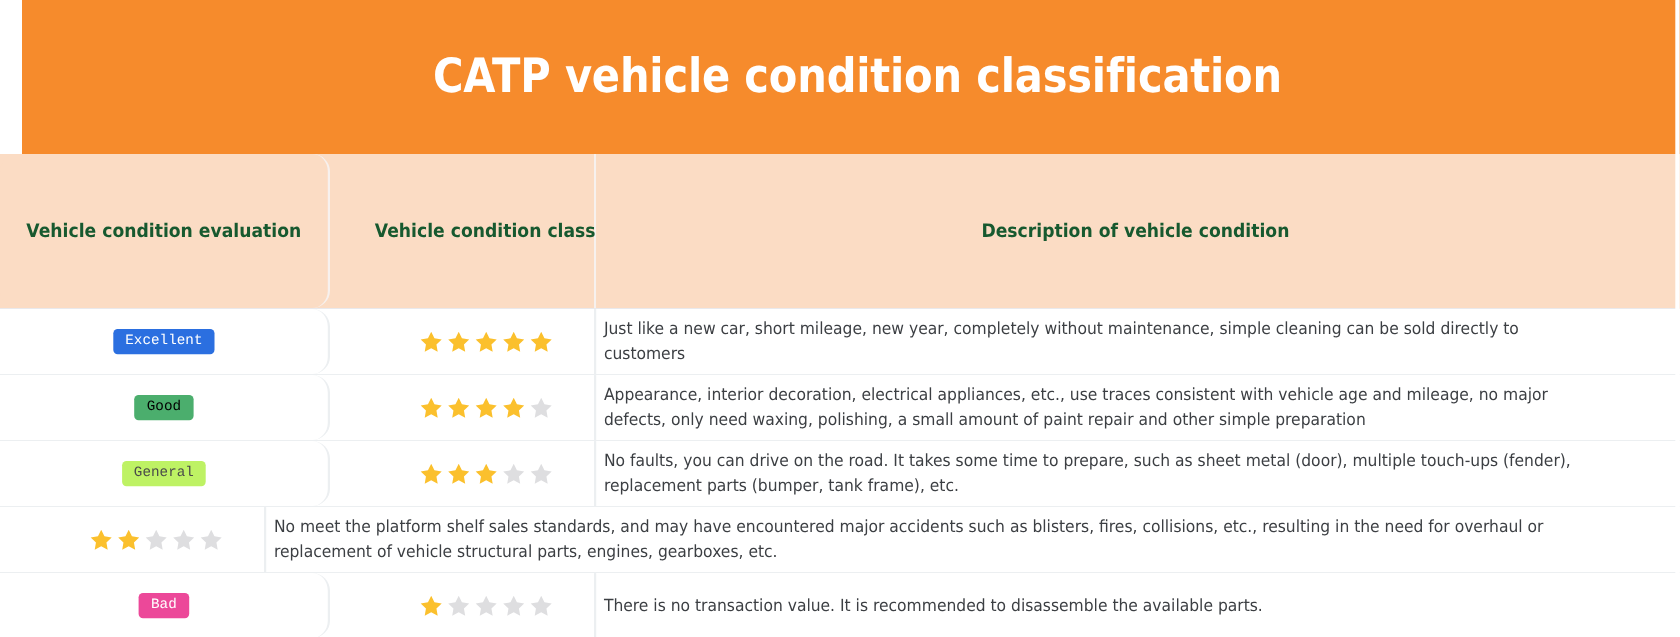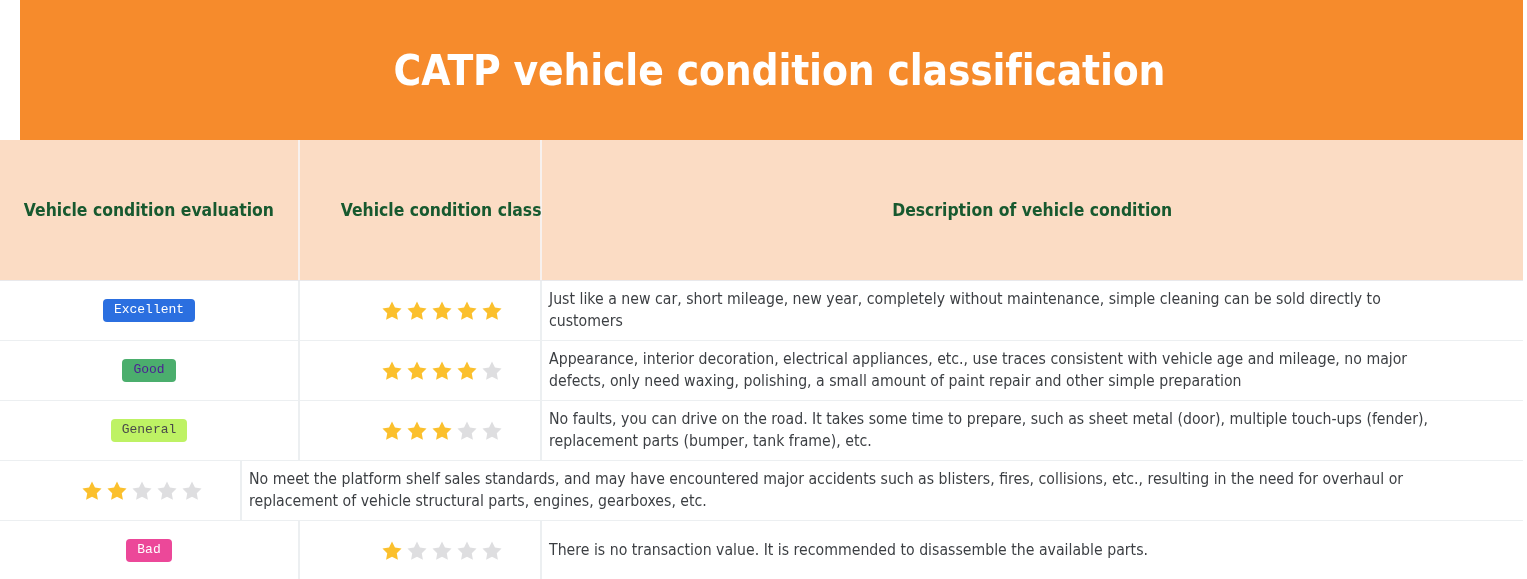--- a/index.html
+++ b/index.html
@@ -103,20 +103,21 @@
   .cell {
     box-sizing: border-box;
   }
   .cell-eval {
     width: 300px;
     flex: 0 0 300px;
     display: flex;
     align-items: center;
     justify-content: center;
     border-right: 2px solid #eceff1;
+    border-radius: 16px;
   }
   .cell-class {
     width: 242px;
     flex: 0 0 242px;
     display: flex;
     align-items: center;
     justify-content: center;
     border-right: 2px solid #eceff1;
     padding-left: 43px;
   }
@@ -131,21 +132,21 @@
   .badge {
     display: inline-block;
     padding: 3px 11px 4px 11px;
     border-radius: 4px;
     font-family: Liberation Mono, monospace;
     font-size: 13px;
     line-height: 1.18;
     white-space: nowrap;
   }
   .badge-excellent   { background: #2B6FE0; color: #ffffff; }
-  .badge-good        { background: #4BAE6D; color: #4c1d95; }
+  .badge-good        { background: #4BAE6D; color: #000000; }
   .badge-general     { background: #bef264; color: #4A4A4A; }
   .badge-unqualified { background: #FBE49A; color: #3C3C3C; }
   .badge-bad         { background: #ec4899; color: #ffffff; }
 
   
   .stars {
     display: flex;
     align-items: center;
     gap: 1px;
     line-height: 0;

